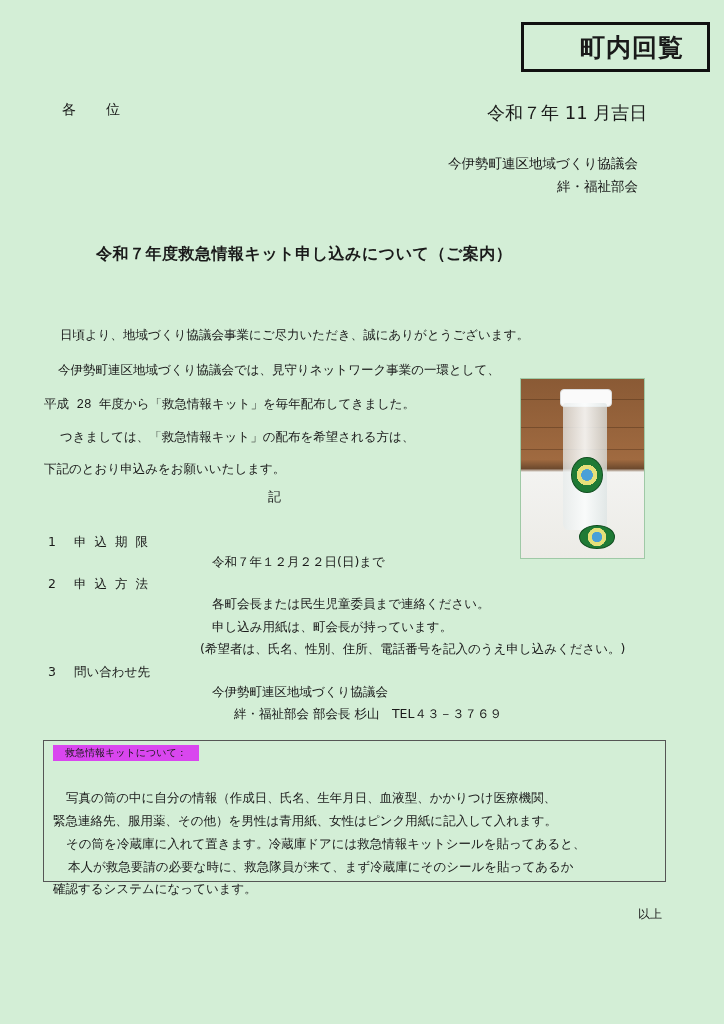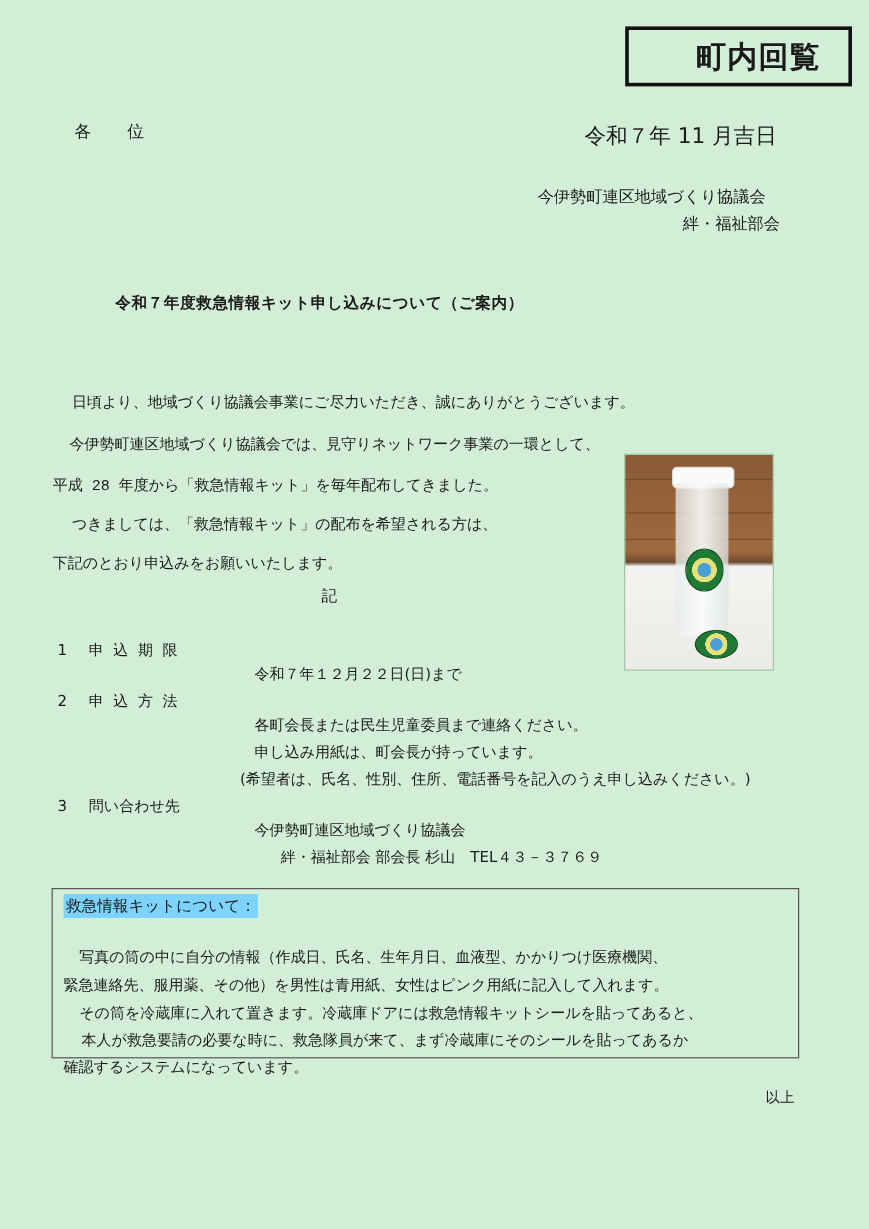--- a/index.html
+++ b/index.html
@@ -16,22 +16,22 @@
       left: 521px; top: 22px; width: 150px; height: 44px;
       border: 3px solid #111;
       font-size: 25px; font-weight: bold;
       display: flex; align-items: center; justify-content: center;
       letter-spacing: 1px;
       padding-left: 33px;
     }
     .addressee { left: 62px; top: 101px; font-size: 14px; letter-spacing: 30px; }
     .date { left: 487px; top: 101px; font-size: 18px; }
     .org1 { right: 86px; top: 155px; font-size: 13.5px; }
-    .org2 { right: 74px; top: 178px; font-size: 13.5px; }
-    .title { left: 96px; top: 244px; font-size: 13px; font-weight: bold; letter-spacing: 0.5px; }
+    .org2 { right: 86px; top: 178px; font-size: 13.5px; }
+    .title { left: 96px; top: 244px; font-size: 16px; font-weight: bold; letter-spacing: 0.5px; }
     .p { font-size: 12.5px; margin-top: 20px; }
     .photo {
       left: 520px; top: 378px; width: 123px; height: 179px;
       border: 1px solid #9fc9a6;
       overflow: hidden;
       background: linear-gradient(to bottom, #8a5a35 0%, #a06a40 45%, #6e4a2e 50%, #f3f3f1 52%, #ecebe6 100%);
     }
     .wood-line { position: absolute; left: 0; right: 0; height: 1px; background: rgba(60,35,15,0.35); }
     .jar {
       position: absolute; left: 42px; top: 24px; width: 44px; height: 127px;
@@ -48,22 +48,22 @@
       border: 1px solid #104d1f;
     }
     .ki { left: 268px; top: 488px; font-size: 13px; }
     .item-num { font-size: 12.5px; }
     .info-box {
       left: 43px; top: 740px; width: 623px; height: 142px;
       border: 1.5px solid #555;
       box-sizing: border-box;
     }
     .info-title {
-      left: 53px; top: 745px; font-size: 13px;
-      background: #7dd3fc; padding: 1px 2px;
+      left: 53px; top: 745px; font-size: 10px;
+      background: #d946ef; padding: 1px 12px;
     }
     .ijo { left: 638px; top: 906px; font-size: 12px; }
   </style>
 </head>
 <body>
 
 <div class="abs kairan">
   <span>町内回覧</span>
 </div>
 <div class="abs addressee">各位</div>

